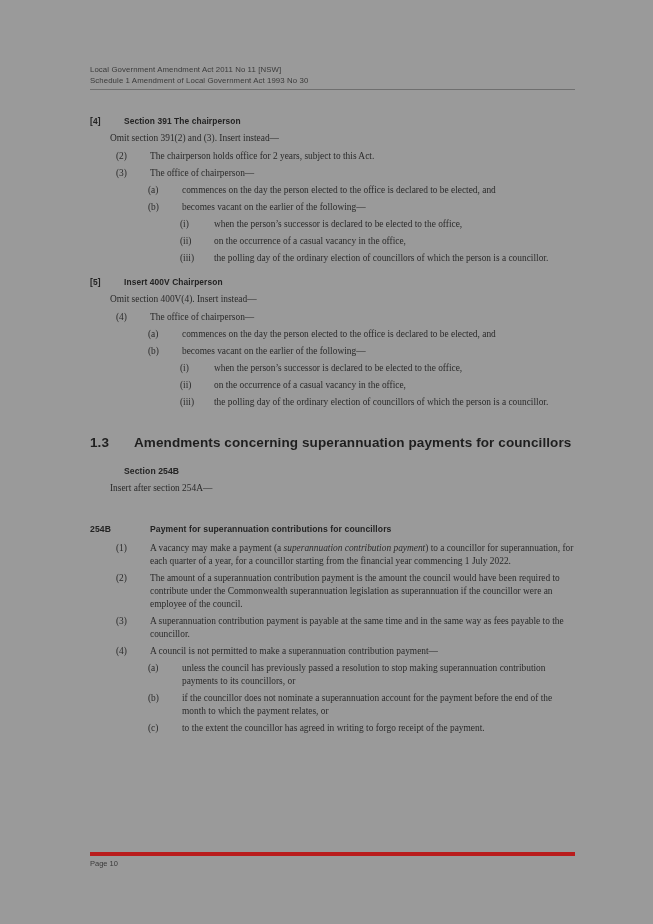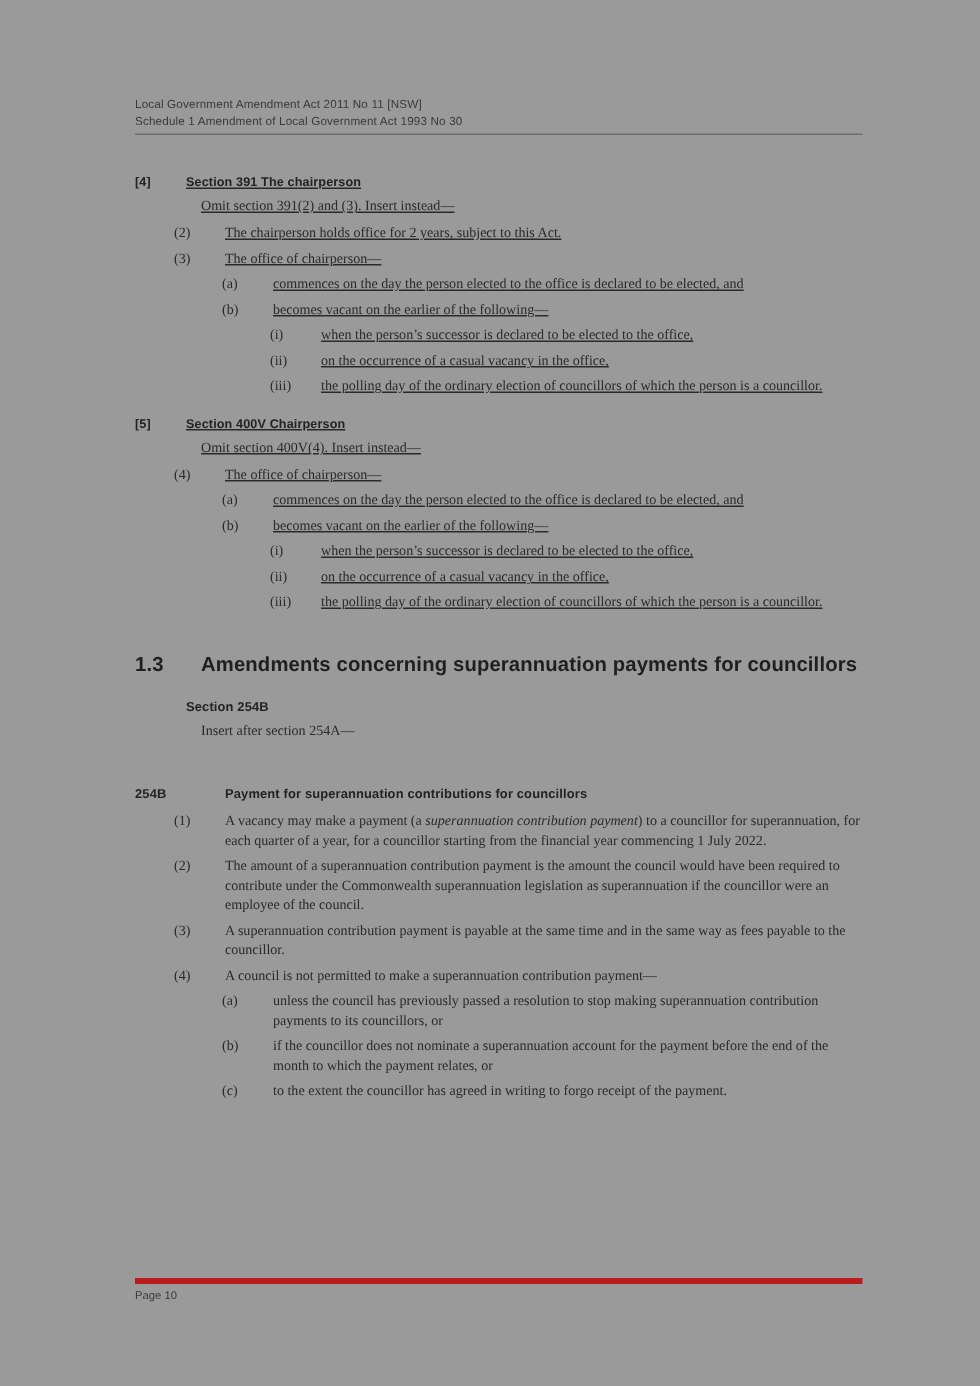--- a/index.html
+++ b/index.html
@@ -50,39 +50,39 @@
     right: 78px;
     bottom: 56px;
     border-top: 4px solid #b91c1c;
     padding-top: 3px;
     font-family: "Liberation Sans", sans-serif;
     font-size: 7.5px;
     color: #3a3a3a;
   }
 
   
-  .blk { position: relative; text-decoration: underline; }
+  .blk { position: relative; }
 
   .amend-head {
     font-family: "Liberation Sans", sans-serif;
     font-weight: bold;
     font-size: 8.4px;
     color: #232323;
     letter-spacing: 0.1px;
     margin: 0 0 6px 0;
   }
   .amend-head .num {
     display: inline-block;
     width: 34px;
   }
 
   .dirtxt {
     font-size: 9.4px;
     line-height: 13px;
-    margin: 0 0 5px 44px;
+    margin: 0 0 5px 20px;
   }
 
   
   .lvl1 { margin: 0 0 4px 60px; position: relative; font-size: 9.4px; line-height: 13px; }
   .lvl1 > .lbl { position: absolute; left: -34px; top: 0; width: 30px; }
 
   .lvl2 { margin: 0 0 4px 92px; position: relative; font-size: 9.4px; line-height: 13px; }
   .lvl2 > .lbl { position: absolute; left: -34px; top: 0; width: 30px; }
 
   .lvl3 { margin: 0 0 4px 124px; position: relative; font-size: 9.4px; line-height: 13px; }
@@ -174,21 +174,21 @@
       <div class="lvl3">
         <span class="lbl">(iii)</span>
         <span>the polling day of the ordinary election of councillors of which the person is a councillor.</span>
       </div>
     </div>
 
     <div class="spacer8"></div>
 
     <div class="blk">
       <div class="amend-head">
-        <span class="num">[5]</span><span>Section 400V Chairperson</span>
+        <span class="num">[5]</span><span>Insert 400V Chairperson</span>
       </div>
       <div class="dirtxt">Omit section 400V(4). Insert instead—</div>
 
       <div class="lvl1">
         <span class="lbl">(4)</span>
         <span>The office of chairperson—</span>
       </div>
       <div class="lvl2">
         <span class="lbl">(a)</span>
         <span>commences on the day the person elected to the office is declared to be elected, and</span>

